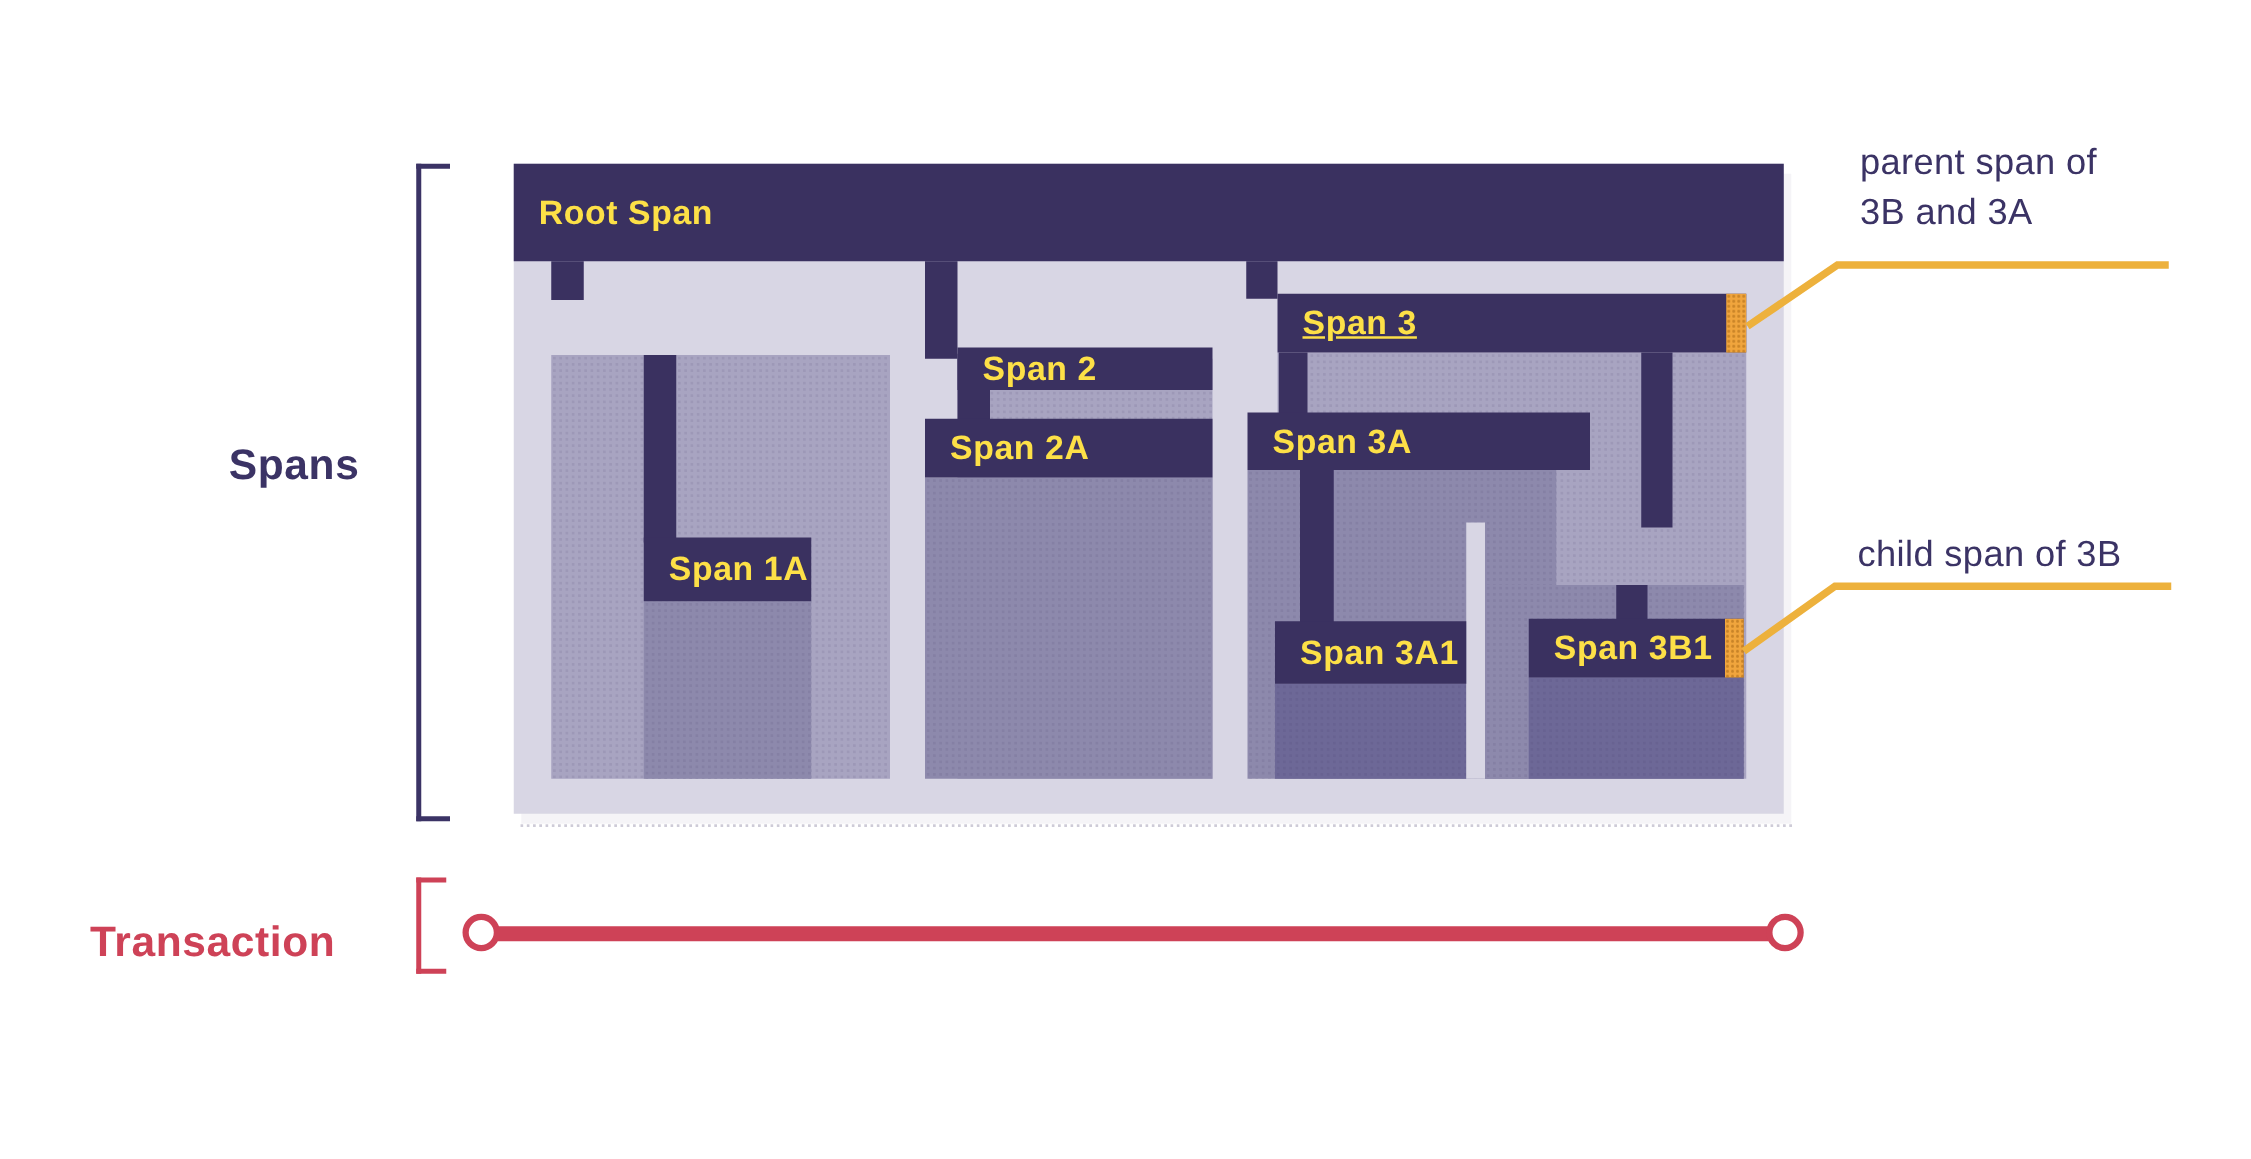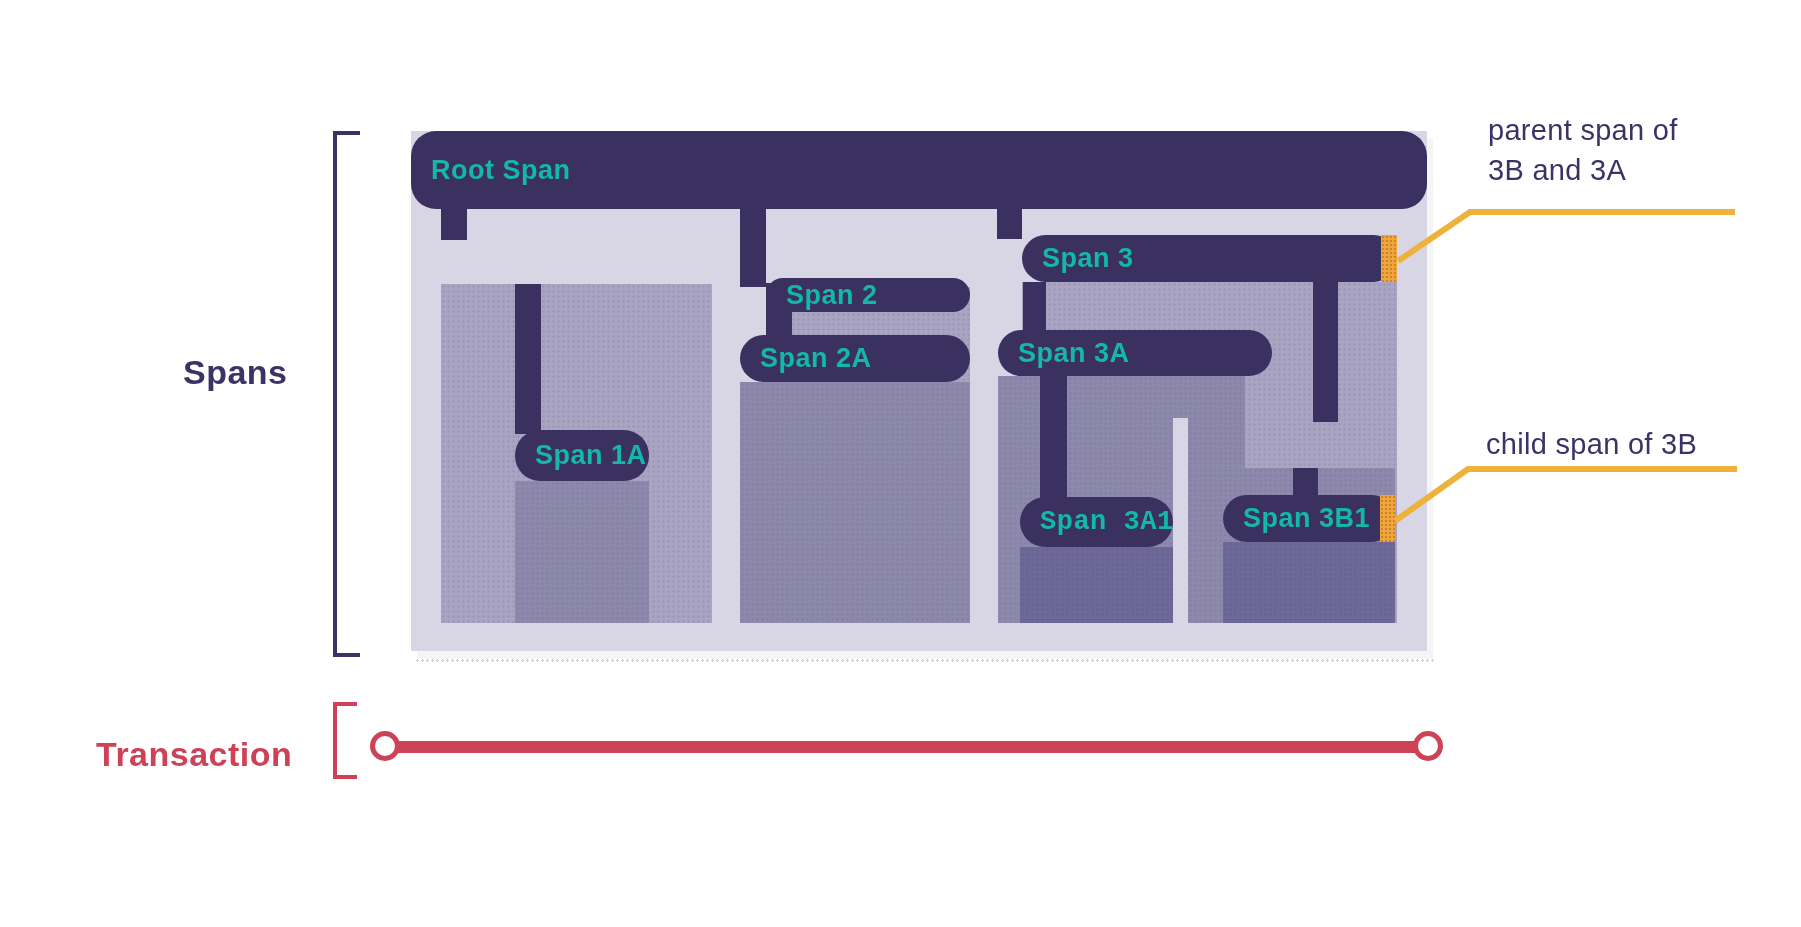--- a/index.html
+++ b/index.html
@@ -29,21 +29,21 @@
   .container{position:absolute;left:411px;top:131px;width:1016px;height:520px;background:var(--container-bg);box-shadow:6px 8px 0 rgba(59,49,96,0.05);}
 
   .fill{position:absolute;background-image:radial-gradient(rgba(59,49,96,0.10) 1px,transparent 1.4px);background-size:5px 5px;}
   .lvl1{background-color:var(--fill-level-1);}
   .lvl2{background-color:var(--fill-level-2);}
   .lvl3{background-color:var(--fill-level-3);}
   .gap{position:absolute;background:var(--container-bg);}
 
   .conn{position:absolute;background:var(--bar-navy);}
 
-  .bar{position:absolute;background:var(--bar-navy);display:flex;align-items:center;padding-left:20px;color:#14b8a6;font-weight:700;font-size:27px;letter-spacing:0.5px;border-radius:25px;}
+  .bar{position:absolute;background:var(--bar-navy);display:flex;align-items:center;padding-left:20px;color:#fde047;font-weight:700;font-size:27px;letter-spacing:0.5px;}
   .bar .lbl{white-space:nowrap;}
 
   .marker{position:absolute;top:0;right:0;height:100%;background-color:var(--marker-orange);background-image:radial-gradient(rgba(171,106,23,0.55) 1px,transparent 1.3px);background-size:4px 4px;}
 
   
   .annotation{position:absolute;font-weight:400;font-size:29px;line-height:40px;color:var(--label-navy);letter-spacing:0.3px;}
   svg.callouts{position:absolute;left:0;top:0;pointer-events:none;}
 
   
   .t-line{position:absolute;left:398px;top:741px;width:1017px;height:12px;background:var(--transaction-red);}
@@ -93,48 +93,48 @@
     </div>
     <div class="bar" style="left:104px;top:299px;width:134px;height:51px;">
       <span class="lbl">Span 1A</span>
     </div>
     <div class="bar" style="left:355px;top:111px;width:204px;height:34px;margin-top:36px;">
       <span class="lbl">Span 2</span>
     </div>
     <div class="bar" style="left:329px;top:204px;width:230px;height:47px;">
       <span class="lbl">Span 2A</span>
     </div>
-    <div class="bar" style="left:611px;top:104px;width:375px;height:47px;">
+    <div class="bar" style="left:611px;top:104px;width:375px;height:47px;text-decoration:underline;">
       <span class="lbl">Span 3</span>
       <div class="marker" style="width:16px;"></div>
     </div>
     <div class="bar" style="left:587px;top:199px;width:274px;height:46px;">
       <span class="lbl">Span 3A</span>
     </div>
-    <div class="bar" style="left:609px;top:366px;width:153px;height:50px;font-family:Liberation Mono, monospace;">
+    <div class="bar" style="left:609px;top:366px;width:153px;height:50px;">
       <span class="lbl">Span 3A1</span>
     </div>
     <div class="bar" style="left:812px;top:364px;width:172px;height:47px;align-items:center;">
       <span class="lbl">Span 3B1</span>
       <div class="marker" style="width:15px;"></div>
     </div>
   </div>
 
   <svg class="callouts" width="1801" height="927" viewBox="0 0 1801 927">
     <polyline points="1398,261 1470,212 1735,212" fill="none" stroke="var(--callout-yellow)" stroke-width="6"></polyline>
     <polyline points="1395,521 1468,469 1737,469" fill="none" stroke="var(--callout-yellow)" stroke-width="6"></polyline>
   </svg>
 
   <div class="annotation" style="left:1488px;top:110px;">
     <div>parent span of</div>
     <div>3B and 3A</div>
   </div>
   <div class="annotation" style="left:1486px;top:424px;">child span of 3B</div>
 
-  <div class="side-label transaction" style="left:96px;top:723px;">Transaction</div>
+  <div class="side-label transaction" style="left:72px;top:723px;">Transaction</div>
   <div class="bracket-part red" style="left:333px;top:702px;width:4px;height:77px;"></div>
   <div class="bracket-part red" style="left:333px;top:702px;width:24px;height:4px;"></div>
   <div class="bracket-part red" style="left:333px;top:775px;width:24px;height:4px;"></div>
 
   <div class="t-line"></div>
   <div class="t-circle start"></div>
   <div class="t-circle end"></div>
 
 </div>
 

